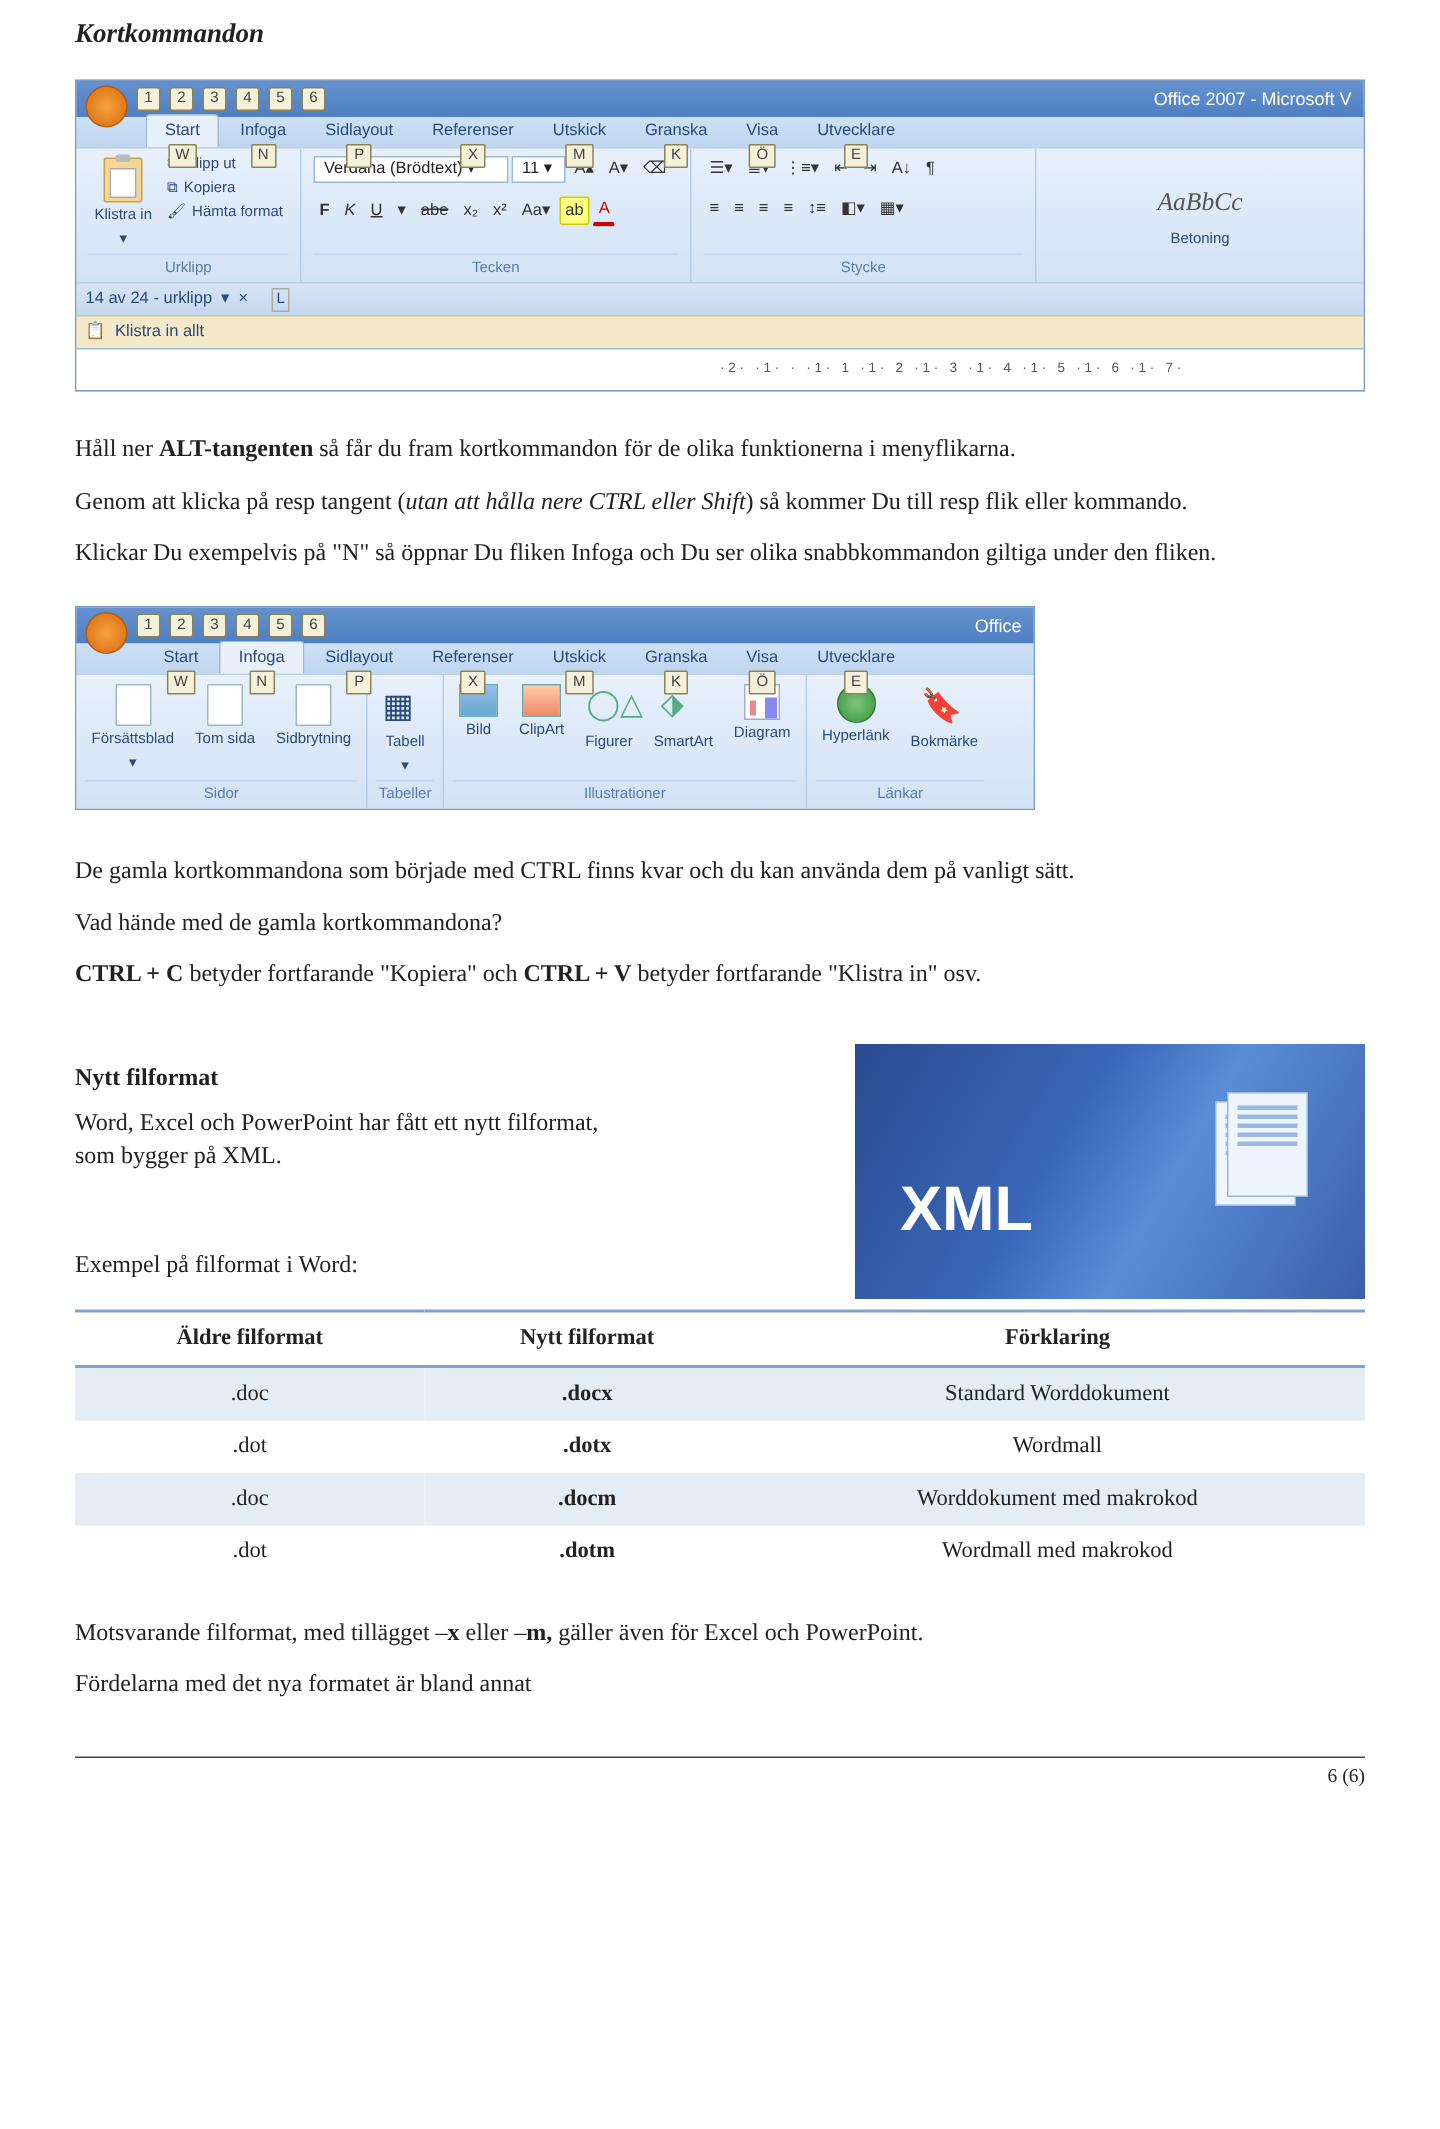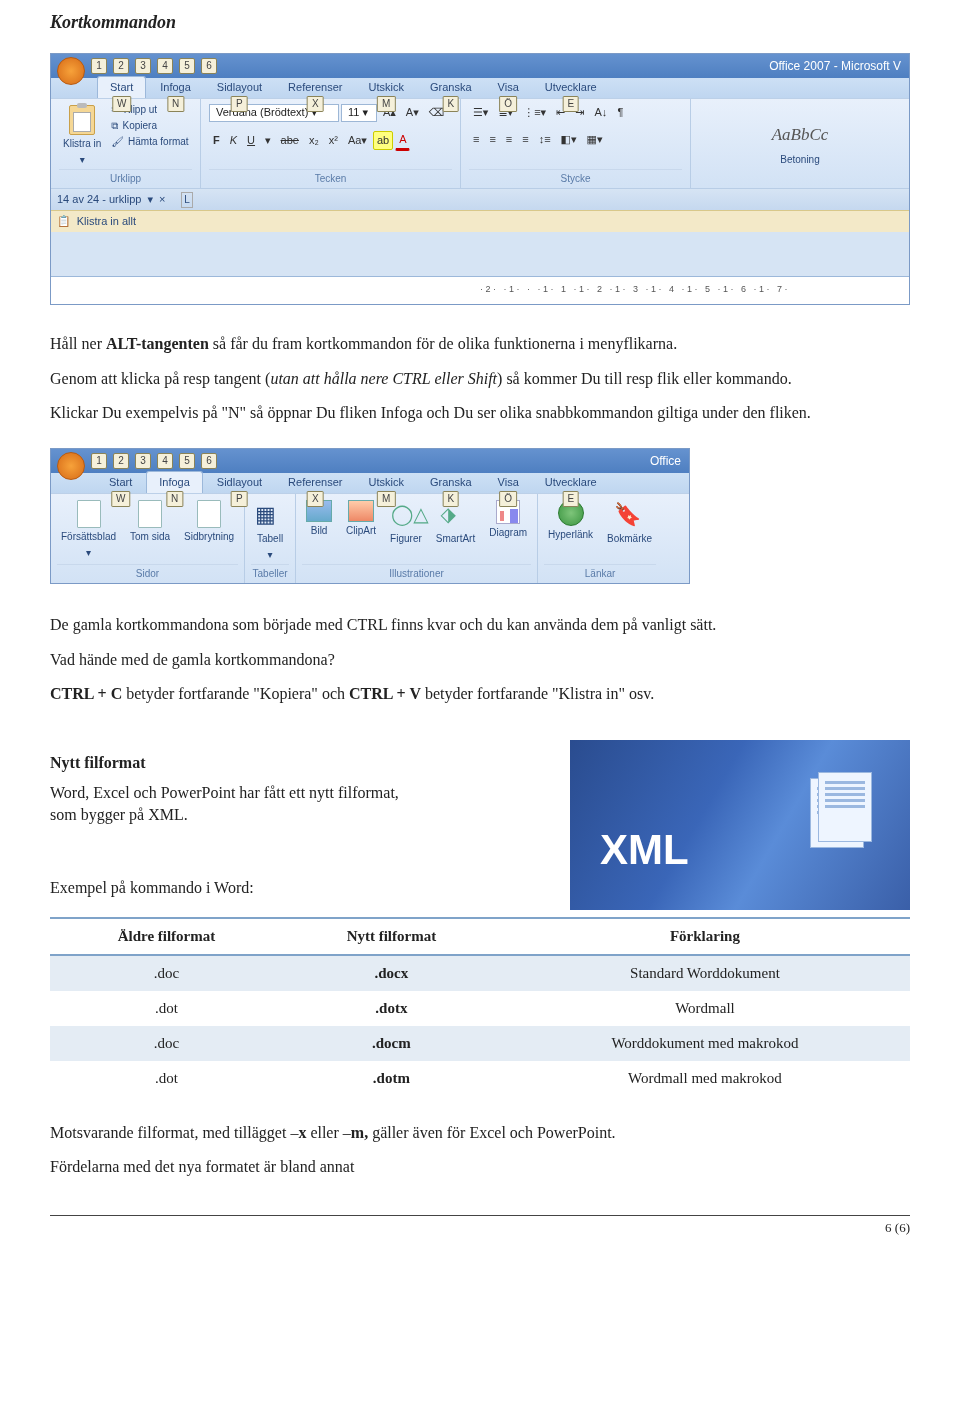--- a/index.html
+++ b/index.html
@@ -138,21 +138,20 @@
   .stack-small { display:flex; flex-direction:column; gap:2px; font-size:10px; color:#2a4a7c; }
   .stack-small .row { display:flex; align-items:center; gap:4px; }
   .mini-btn-row { display:flex; gap:2px; align-items:center; margin-bottom:3px; }
   .tool-btn { border:1px solid transparent; padding:1px 3px; font-size:11px; color:#333; border-radius:2px; }
   .font-box { background:#fff; border:1px solid #9db7d6; padding:0 6px; font-size:11px; }
   .ruler-area {
     background: #fff;
     border-top: 1px solid #9cb8da;
     height: 28px;
     position: relative;
-    margin-top: 44px;
   }
   .status-strip {
     background: linear-gradient(#d6e4f4, #c5d8ef);
     height: 22px;
     display: flex;
     align-items: center;
     gap: 6px;
     padding: 0 6px;
     font-size: 11px;
     color: #2a4a7c;
@@ -458,21 +457,21 @@
 <div class="para-block" style="margin-top:30px">
   <p class="para">De gamla kortkommandona som började med CTRL finns kvar och du kan använda dem på vanligt sätt.</p>
   <p class="para">Vad hände med de gamla kortkommandona?</p>
   <p class="para"><strong>CTRL + C</strong><span> betyder fortfarande "Kopiera" och </span><strong>CTRL + V</strong><span> betyder fortfarande "Klistra in" osv.</span></p>
 </div>
 
 <div class="two-col">
   <div style="flex:1">
     <p class="subheading">Nytt filformat</p>
     <p class="para" style="max-width:360px">Word, Excel och PowerPoint har fått ett nytt filformat, som bygger på XML.</p>
-    <p class="para" style="margin-top:50px">Exempel på kommando i Word:</p>
+    <p class="para" style="margin-top:50px">Exempel på filformat i Word:</p>
   </div>
   <div class="xml-box">
     <div class="doc-stack">
       <div class="d d1"></div>
         <div class="d d2"></div>
     </div>
     <div class="xml-text">XML</div>
   </div>
 </div>
 

